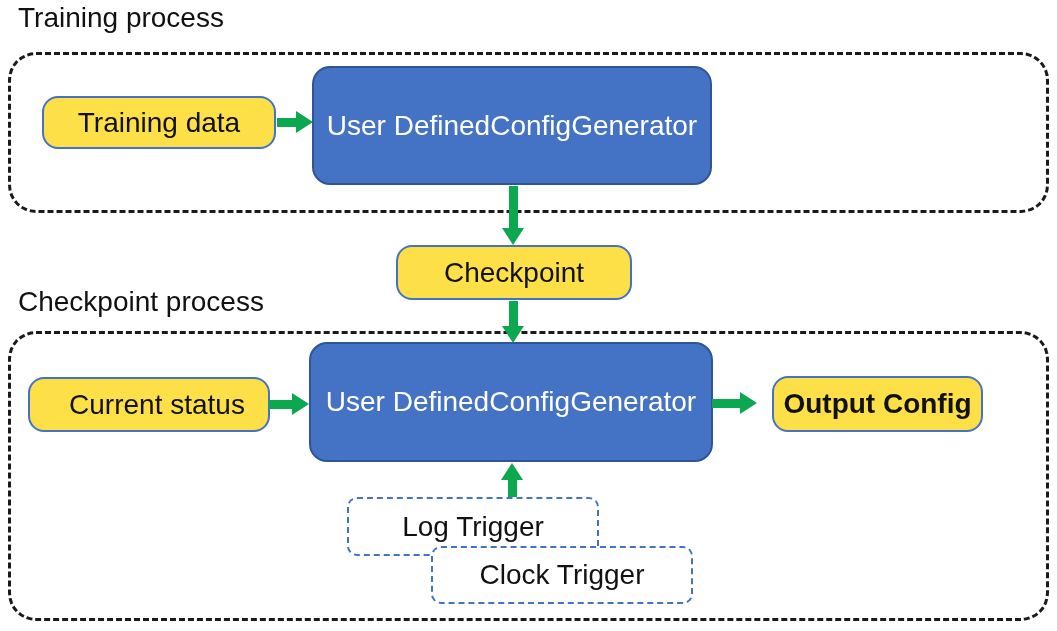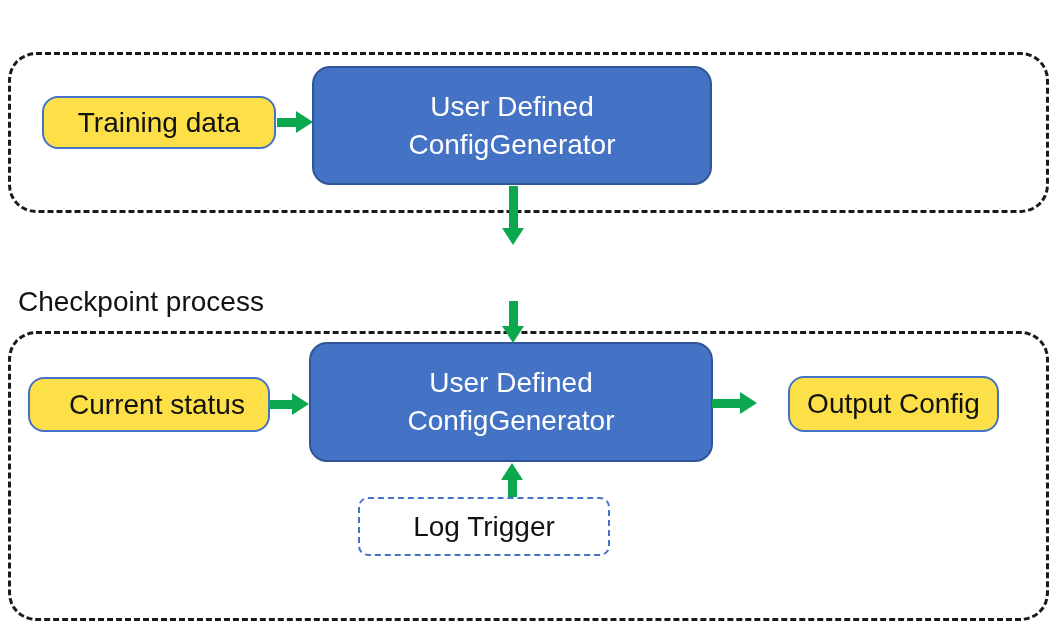--- a/index.html
+++ b/index.html
@@ -50,21 +50,21 @@
     background: #fde047;
     border: 2px solid var(--blue-fill);
     border-radius: 16px;
     color: var(--text);
   }
   .node-blue {
     background: var(--blue-fill);
     border: 2px solid var(--blue-stroke);
     border-radius: 18px;
     color: #ffffff;
-    flex-direction: column;
+    flex-direction: row;
     line-height: 1.35;
   }
   .node-trigger {
     background: #ffffff;
     border: 2px dashed var(--blue-fill);
     border-radius: 10px;
     color: var(--text);
   }
   .arrow {
     position: absolute;
@@ -102,30 +102,31 @@
   #arrow-td-gen     { left: 277px; top: 111px; width: 36px;   height: 22px; }
   #arrow-gen-cp     { left: 502px; top: 186px; width: 22px;   height: 59px; }
   #checkpoint       { left: 396px; top: 245px; width: 236px;  height: 55px; }
   #arrow-cp-gen     { left: 502px; top: 301px; width: 22px;   height: 42px; }
   #inference-label  { left: 18px;  top: 286px; }
   #inference-box    { left: 8px;   top: 331px; width: 1041px; height: 290px; }
   #current-status   { left: 28px;  top: 377px; width: 242px;  height: 55px; padding-left: 16px; }
   #gen-infer        { left: 309px; top: 342px; width: 404px;  height: 120px; }
   #arrow-cs-gen     { left: 269px; top: 393px; width: 40px;   height: 22px; }
   #arrow-gen-oc     { left: 712px; top: 392px; width: 45px;   height: 22px; }
-  #output-config    { left: 788px; top: 376px; width: 211px;  height: 56px; }
-  #log-trigger      { left: 358px; top: 497px; width: 252px;  height: 59px; z-index: 3; }
+  #output-config    { left: 772px; top: 376px; width: 211px;  height: 56px; font-weight: bold; }
+  #log-trigger      { left: 347px; top: 497px; width: 252px;  height: 59px; z-index: 3; }
   #clock-trigger    { left: 431px; top: 546px; width: 262px;  height: 58px; z-index: 4; }
   #arrow-trig-gen   { left: 501px; top: 463px; width: 22px;   height: 34px; }
 </style>
 </head>
 <body>
 
 <div class="canvas">
 
+  <div class="section-label" id="training-label">Training process</div>
 
   <div class="process-container" id="training-box"></div>
 
   <div class="node node-light" id="training-data">
     <span>Training data</span>
   </div>
 
   <div class="arrow arrow-right" id="arrow-td-gen">
     <span class="shaft-h"></span>
     <span class="head-right"></span>
@@ -134,20 +135,23 @@
   <div class="node node-blue" id="gen-train">
     <span>User Defined</span>
     <span>ConfigGenerator</span>
   </div>
 
   <div class="arrow arrow-down" id="arrow-gen-cp">
     <span class="shaft-v"></span>
     <span class="head-down"></span>
   </div>
 
+  <div class="node node-light" id="checkpoint">
+    <span>Checkpoint</span>
+  </div>
 
   <div class="arrow arrow-down" id="arrow-cp-gen">
     <span class="shaft-v"></span>
     <span class="head-down"></span>
   </div>
 
   <div class="section-label" id="inference-label">Checkpoint process</div>
 
   <div class="process-container" id="inference-box"></div>
 
@@ -171,19 +175,22 @@
   </div>
 
   <div class="node node-light" id="output-config">
     <span>Output Config</span>
   </div>
 
   <div class="node node-trigger" id="log-trigger">
     <span>Log Trigger</span>
   </div>
 
+  <div class="node node-trigger" id="clock-trigger">
+    <span>Clock Trigger</span>
+  </div>
 
   <div class="arrow arrow-up" id="arrow-trig-gen">
     <span class="head-up"></span>
     <span class="shaft-v"></span>
   </div>
 
 </div>
 
 </body></html>

